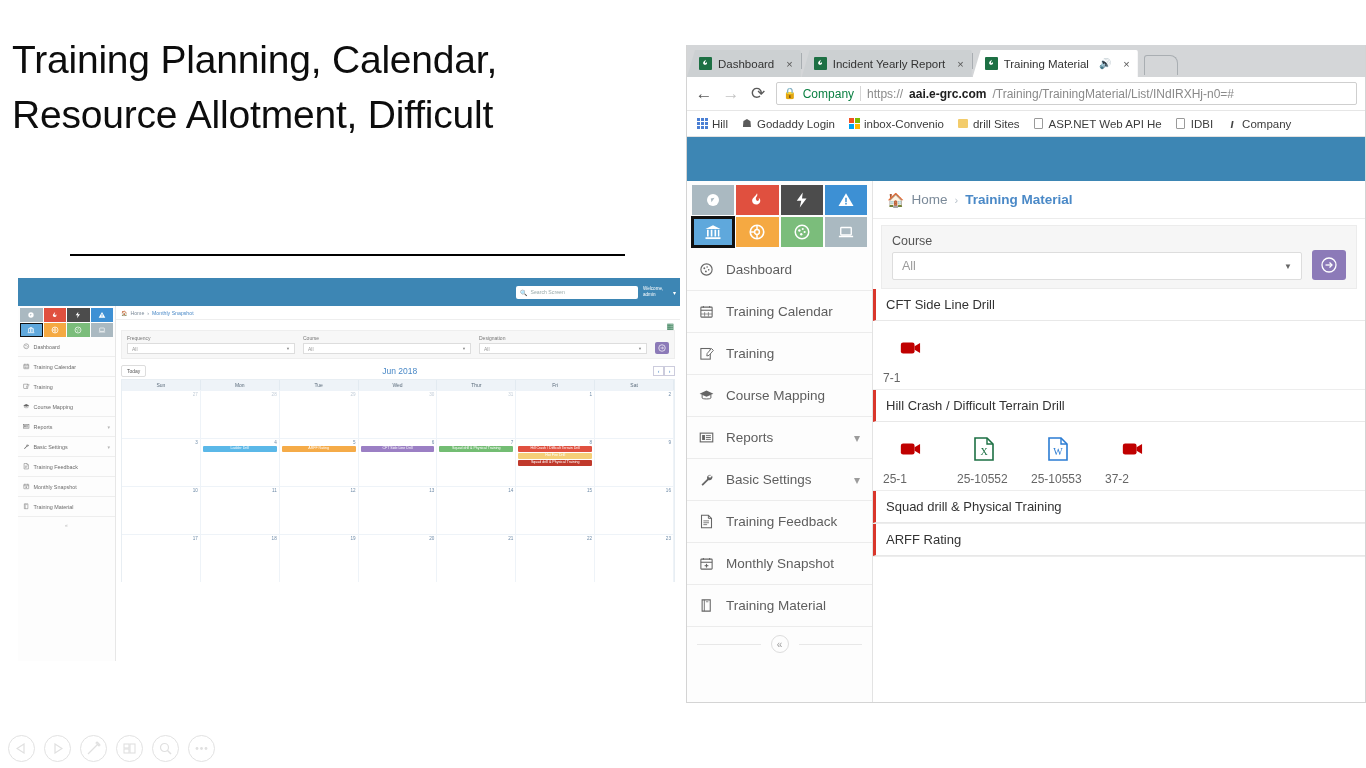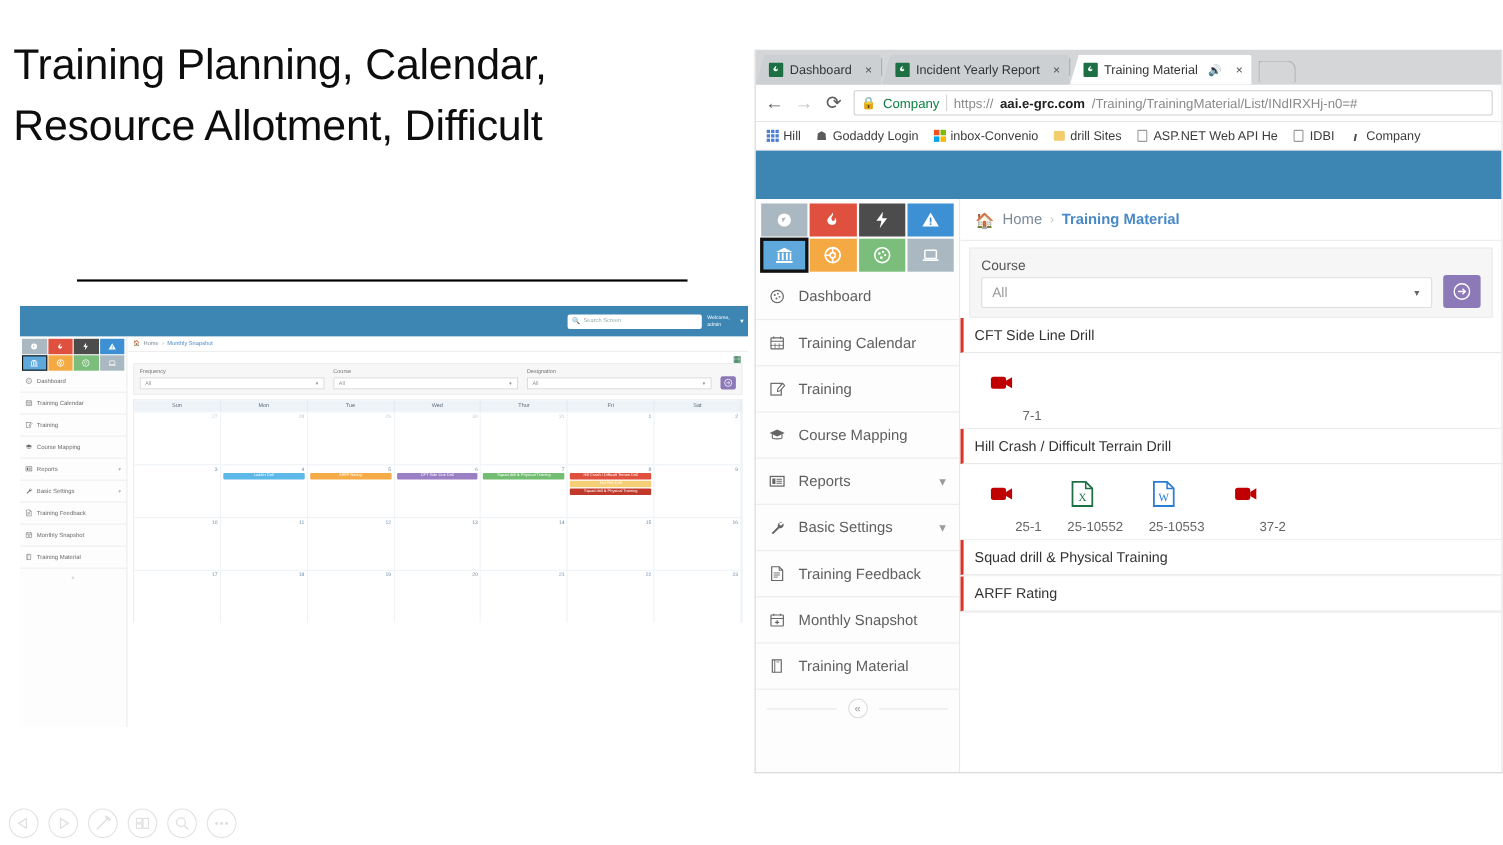--- a/index.html
+++ b/index.html
@@ -181,21 +181,21 @@
   .f-sel .ar{margin-left:auto;font-size:8px;color:#666;}
   .f-go{width:34px;height:30px;background:#8c7ab8;border-radius:3px;display:flex;align-items:center;justify-content:center;color:#fff;font-size:14px;flex:none;}
 
   .sec-head{
     border-left:3px solid #d9362b; background:#fff; border-bottom:1px solid #e8e8e8;
     padding:8px 10px; font-size:13px; color:#333;
   }
   .sec-files{display:flex;gap:0;padding:10px 0 4px 0;}
   .file-item{width:74px;text-align:center;}
   .file-ic{height:34px;display:flex;align-items:center;justify-content:center;}
-  .file-lbl{font-size:12px;color:#666;margin-top:6px;text-align:right;padding-left:10px;}
+  .file-lbl{font-size:12px;color:#666;margin-top:6px;text-align:left;padding-left:10px;}
   .sec-wrap{border-bottom:1px solid #ededed;}
 
   svg{display:block;}
 </style>
 </head>
 <body>
 
 <div class="slide-title">Training Planning, Calendar, Resource Allotment, Difficult</div>
 <div class="title-rule"></div>
 
@@ -405,20 +405,28 @@
             </div>
           </div>
           <div class="mini-go">
             <svg width="8" height="8" viewBox="0 0 16 16">
               <circle cx="8" cy="8" r="6.5" fill="none" stroke="#fff" stroke-width="1.4"></circle>
               <line x1="5" y1="8" x2="10.5" y2="8" stroke="#fff" stroke-width="1.4"></line>
               <polyline points="8.5,5.8 10.8,8 8.5,10.2" fill="none" stroke="#fff" stroke-width="1.4"></polyline>
             </svg>
           </div>
         </div>
+      <div class="mini-calbar">
+        <div class="mini-today">Today</div>
+        <div class="mini-month">Jun 2018</div>
+        <div class="mini-arrows">
+          <div>‹</div>
+          <div>›</div>
+        </div>
+      </div>
       <div class="mini-grid">
         <div class="mini-dow" id="mini-dow">
             <div>Sun</div>
             <div>Mon</div>
             <div>Tue</div>
             <div>Wed</div>
             <div>Thur</div>
             <div>Fri</div>
             <div>Sat</div>
           </div>

